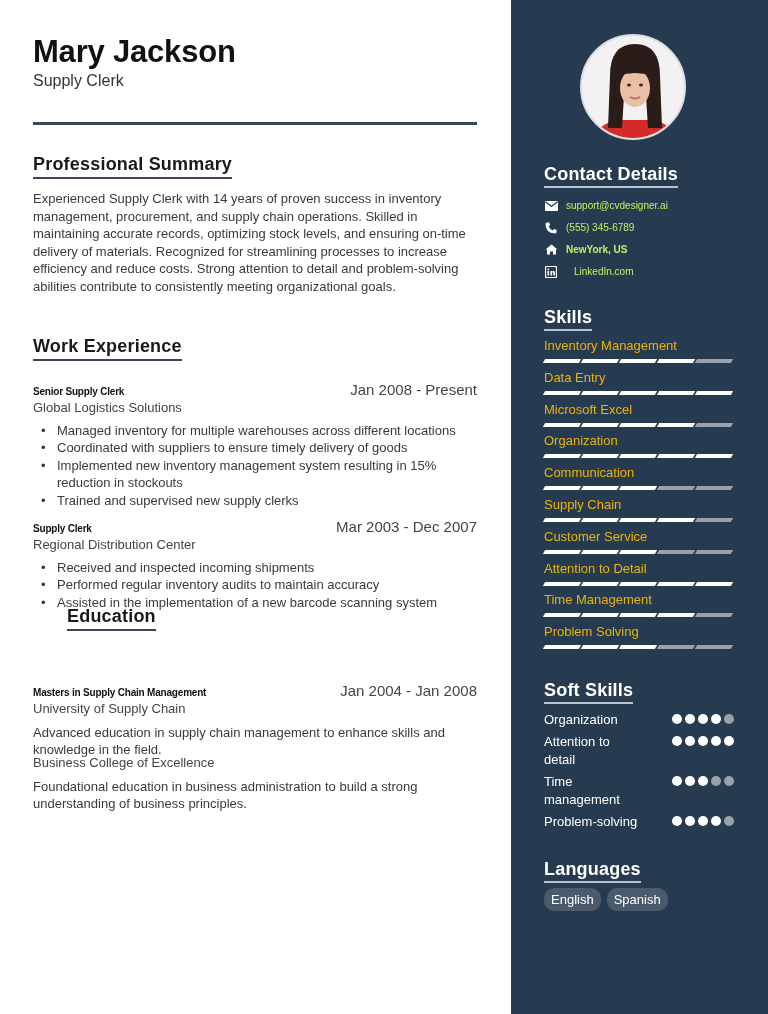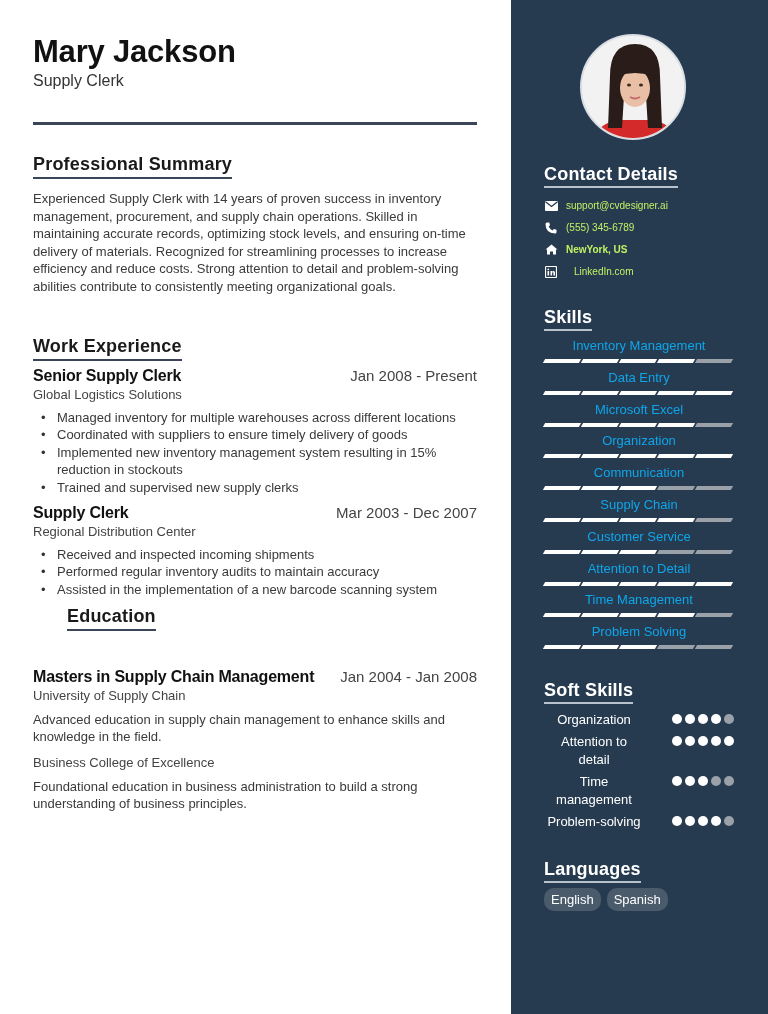--- a/index.html
+++ b/index.html
@@ -12,38 +12,38 @@
     .main { position: absolute; left: 0; top: 0; width: 511px; height: 1014px; padding: 0 33px 0 33px; }
     .name { position: absolute; left: 33px; top: 34px; font-size: 31px; font-weight: bold; color: #111; letter-spacing: -0.2px; }
     .title { position: absolute; left: 33px; top: 72px; font-size: 16px; color: #333; }
     .top-rule { position: absolute; left: 33px; top: 122px; width: 444px; height: 3px; background: #3a4658; }
 
     .section-h { position: absolute; left: 33px; font-size: 18px; font-weight: bold; color: #1a1a1a; padding-bottom: 2px; border-bottom: 2px solid #3a4658; letter-spacing: 0.2px; line-height: 22px; }
     .summary { position: absolute; left: 33px; top: 190px; width: 444px; font-size: 13px; line-height: 17.6px; color: #3a3a3a; }
 
     .job { position: absolute; left: 33px; width: 444px; }
     .job-row { display: flex; justify-content: space-between; align-items: baseline; }
-    .job-title { font-size: 16px; font-weight: bold; color: #111; letter-spacing: -0.2px; }
+    .job-title { font-size: 10px; font-weight: bold; color: #111; letter-spacing: -0.2px; margin-top: 19px; }
     .job-date { font-size: 15px; color: #444; }
     .job-company { font-size: 13px; color: #444; margin-top: 2px; }
     .bullets { list-style: none; margin-top: 7px; padding-left: 8px; }
     .bullets li { position: relative; padding-left: 16px; font-size: 13px; line-height: 17.4px; color: #3a3a3a; }
     .bullets li::before { content: "•"; position: absolute; left: 0; top: 0; color: #333; }
 
     .edu-desc { font-size: 13px; line-height: 17.4px; color: #3a3a3a; margin-top: 8px; }
 
     
-    .sidebar { position: absolute; left: 511px; top: 0; width: 257px; height: 1014px; background: #273b50; color: #fff; text-align: center; }
+    .sidebar { position: absolute; left: 511px; top: 0; width: 257px; height: 1014px; background: #273b50; color: #fff; }
     .photo { position: absolute; left: 69px; top: 34px; width: 106px; height: 106px; border-radius: 50%; background: #f1f1f1; overflow: hidden; border: 2px solid #d8dde3; }
     .sb-h { position: absolute; left: 33px; font-size: 18px; font-weight: bold; color: #fff; padding-bottom: 1px; border-bottom: 2px solid #b8c2cc; line-height: 22px; letter-spacing: 0.2px; }
     .contact-item { position: absolute; left: 33px; display: flex; align-items: center; font-size: 10px; color: #bef264; }
     .contact-item .ic { width: 14px; height: 13px; margin-right: 8px; display: inline-flex; align-items: center; justify-content: center; }
 
     .skill { position: absolute; left: 33px; width: 190px; }
-    .skill-name { font-size: 13px; color: #0ea5e9; line-height: 16px; }
+    .skill-name { font-size: 13px; color: #eab308; line-height: 16px; }
     .bars { display: flex; gap: 2px; margin-top: 5px; }
     .bar { width: 36px; height: 4px; background: #ffffff; transform: skewX(-30deg); }
     .bar.off { background: #9aa1a8; }
 
     .soft { position: absolute; left: 33px; width: 190px; display: flex; justify-content: space-between; }
     .soft-name { font-size: 13px; line-height: 17.5px; color: #fff; width: 100px; }
     .dots { display: flex; gap: 3px; margin-top: 3px; }
     .dot { width: 10px; height: 10px; border-radius: 50%; background: #fff; }
     .dot.off { background: #9aa1a8; }
 

